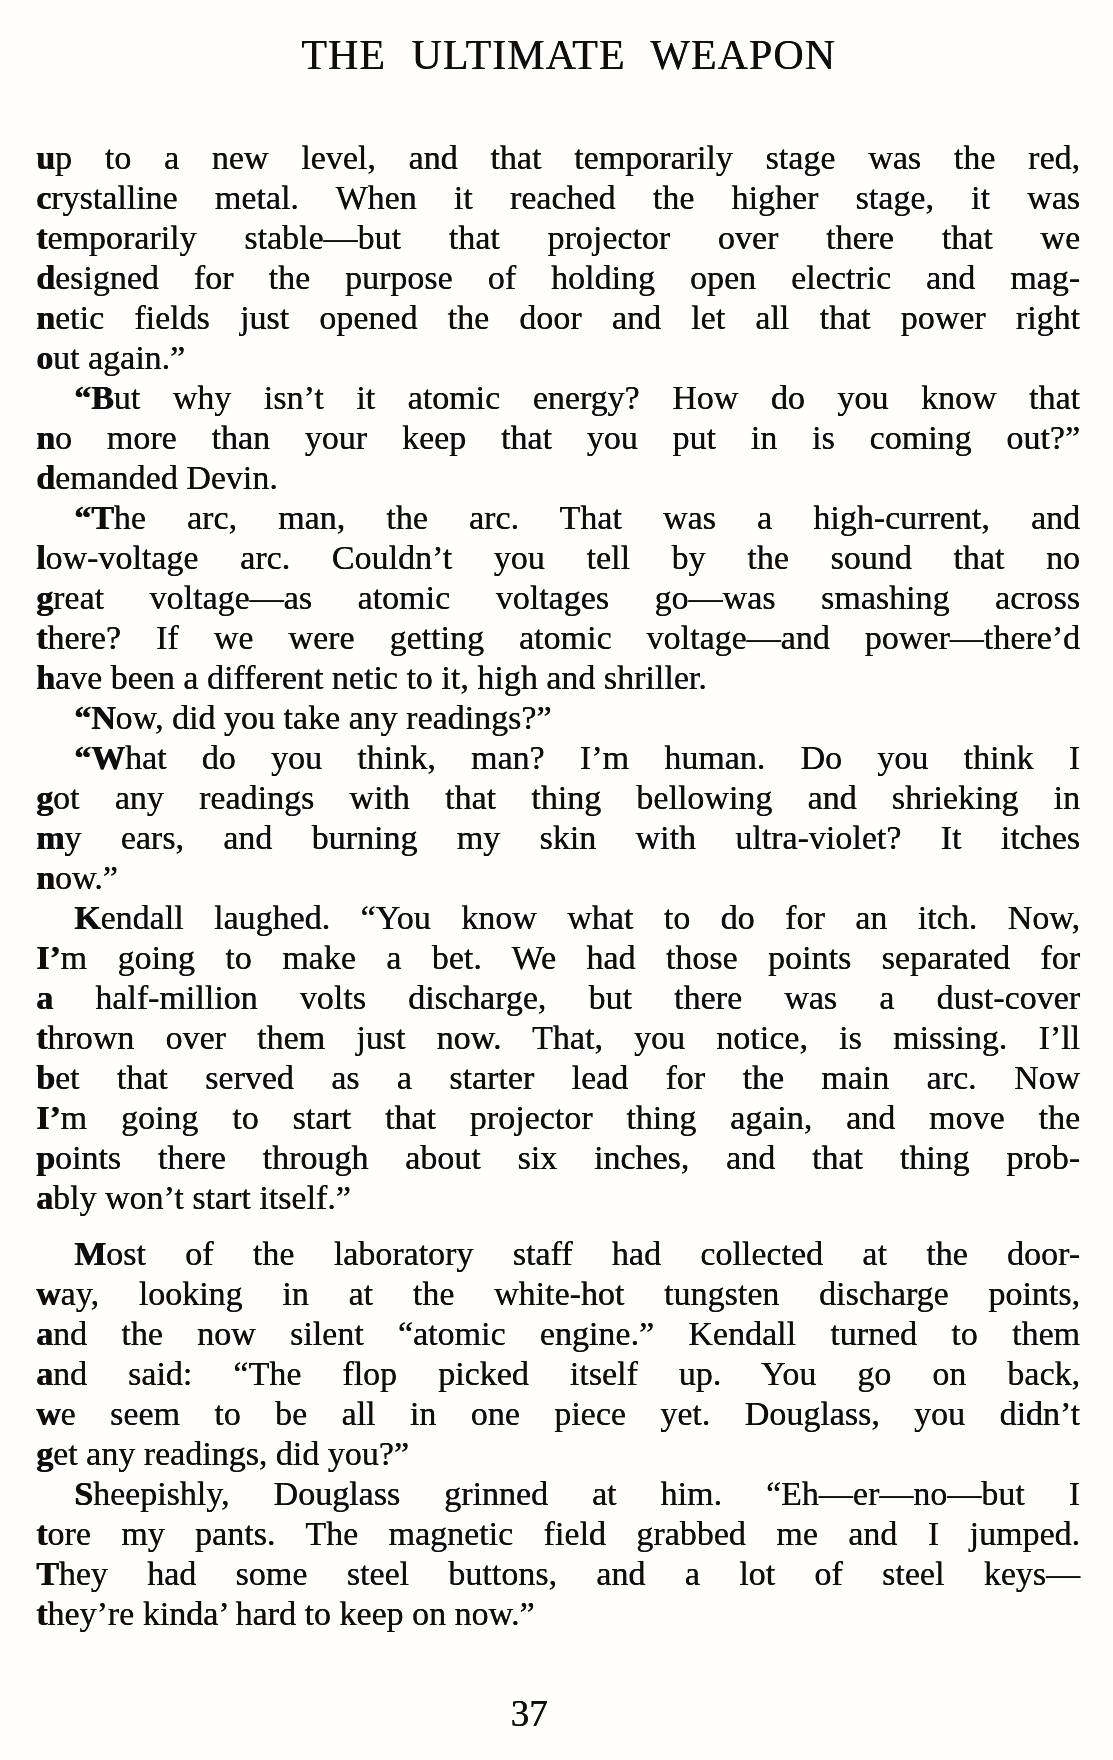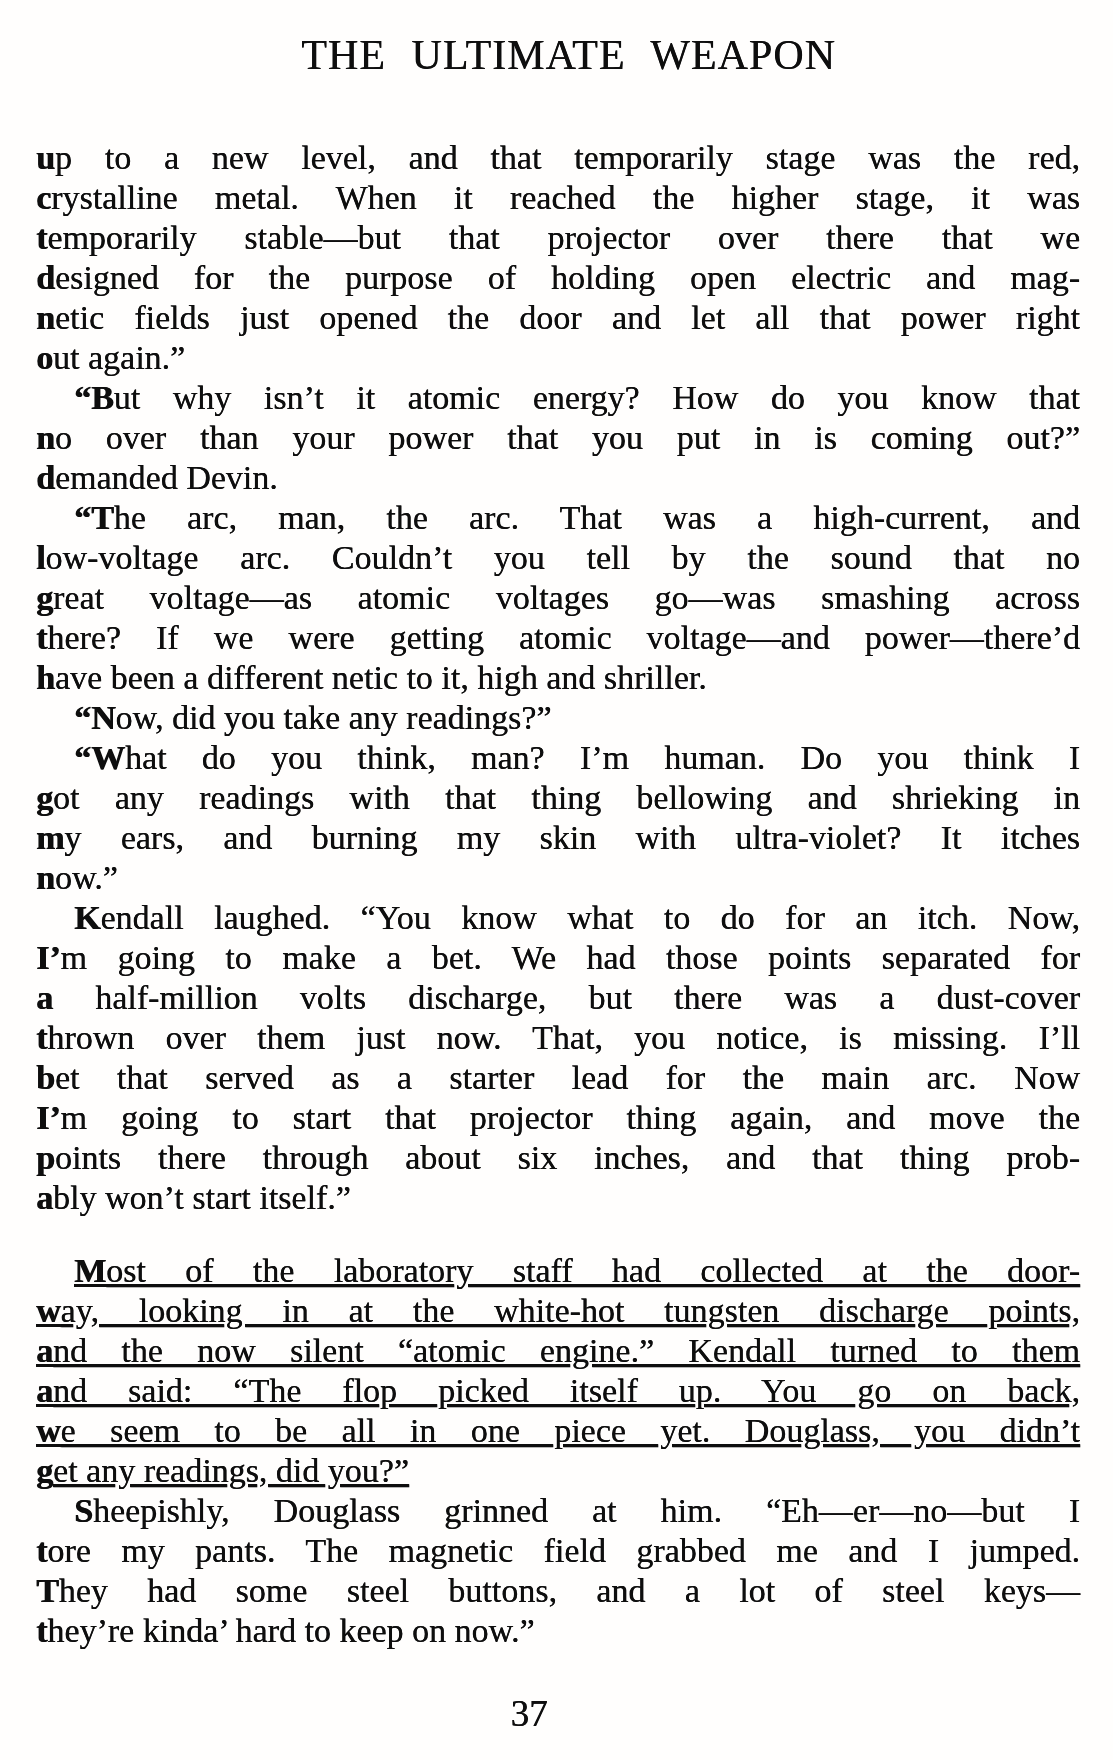--- a/index.html
+++ b/index.html
@@ -31,21 +31,21 @@
   }
   .page-body {
     position: absolute;
     top: 138px;
     left: 36px;
     width: 1044px;
     font-size: 34px;
     text-shadow: 0.3px 0.3px 0 currentColor;
   }
   .paragraph { margin: 0; }
-  .paragraph.section-break { margin-top: 33px; text-decoration: underline; }
+  .paragraph.section-break { margin-top: 16px; }
   .line {
     line-height: 40px;
     text-align: justify;
     text-align-last: justify;
     white-space: normal;
   }
   .line.last { text-align-last: left; }
   .line.indent { text-indent: 38px; }
   
   .line::first-letter {
@@ -73,21 +73,21 @@
       <div class="paragraph">
         <div class="line">up to a new level, and that temporarily stage was the red,</div>
         <div class="line">crystalline metal. When it reached the higher stage, it was</div>
         <div class="line">temporarily stable—but that projector over there that we</div>
         <div class="line">designed for the purpose of holding open electric and mag-</div>
         <div class="line">netic fields just opened the door and let all that power right</div>
         <div class="line last">out again.”</div>
       </div>
       <div class="paragraph">
         <div class="line indent">“But why isn’t it atomic energy? How do you know that</div>
-        <div class="line">no over than your power that you put in is coming out?”</div>
+        <div class="line">no more than your keep that you put in is coming out?”</div>
         <div class="line last">demanded Devin.</div>
       </div>
       <div class="paragraph">
         <div class="line indent">“The arc, man, the arc. That was a high-current, and</div>
         <div class="line">low-voltage arc. Couldn’t you tell by the sound that no</div>
         <div class="line">great voltage—as atomic voltages go—was smashing across</div>
         <div class="line">there? If we were getting atomic voltage—and power—there’d</div>
         <div class="line last">have been a different netic to it, high and shriller.</div>
       </div>
       <div class="paragraph">

